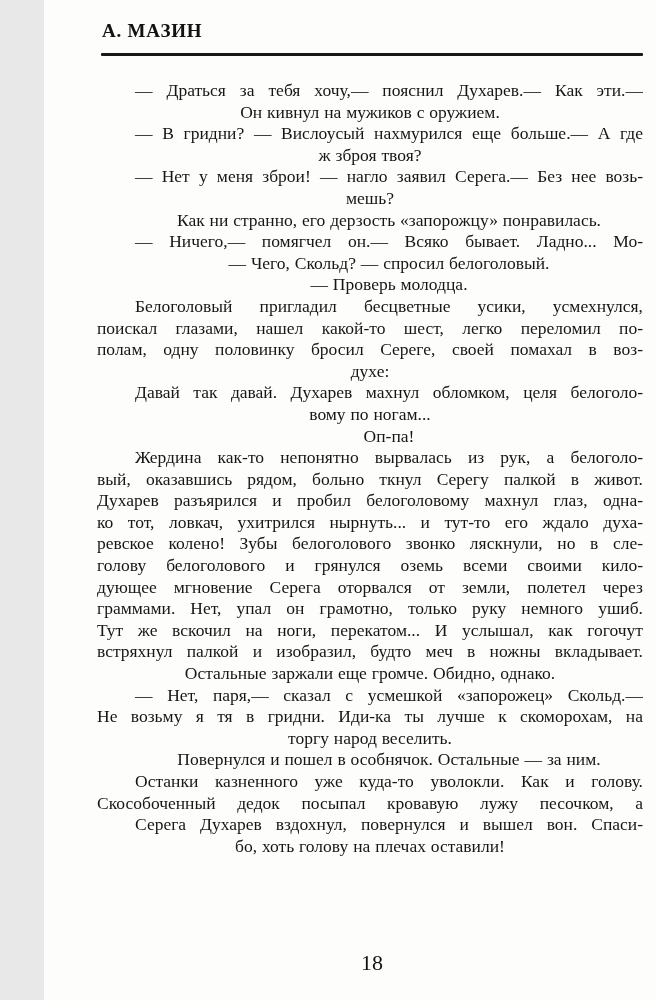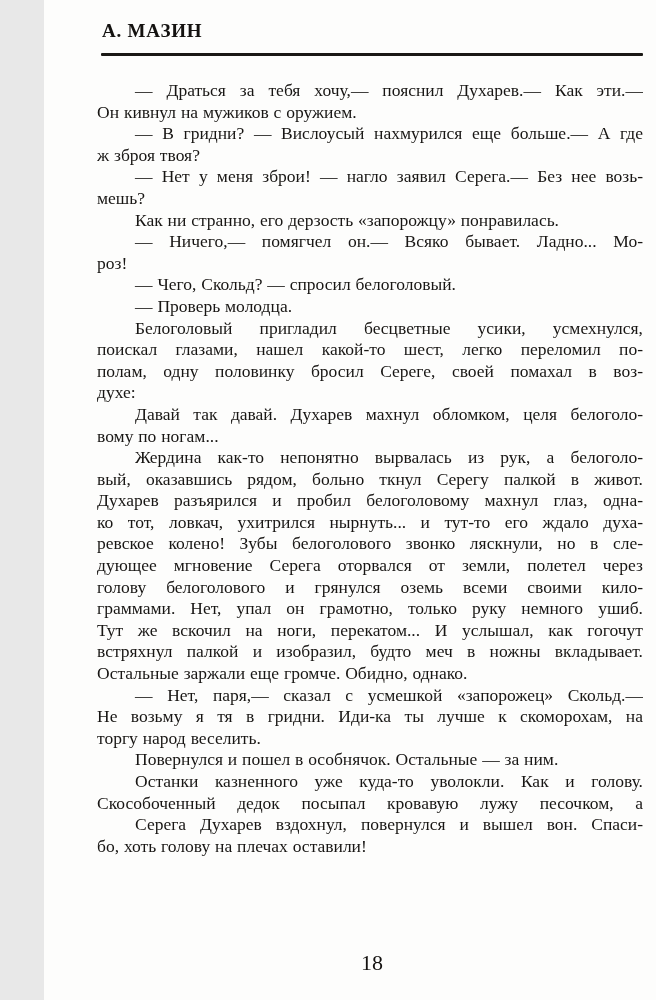--- a/index.html
+++ b/index.html
@@ -39,21 +39,21 @@
     position: absolute;
     left: 53px;
     top: 80px;
     width: 546px;
   }
   .text-line {
     height: 21.6px;
     line-height: 21.6px;
     font-size: 17.5px;
     overflow: hidden;
-    text-align: left;
+    text-align: center;
     word-spacing: 0.5px;
   }
   .text-line.justify {
     text-align: justify;
     text-align-last: justify;
   }
   .text-line.indent {
     padding-left: 38px;
   }
   .page-number {
@@ -74,36 +74,36 @@
   <div class="header-rule"></div>
   <div class="body-text" id="body-text">
       <div class="text-line indent justify">— Драться за тебя хочу,— пояснил Духарев.— Как эти.—</div>
       <div class="text-line">Он кивнул на мужиков с оружием.</div>
       <div class="text-line indent justify">— В гридни? — Вислоусый нахмурился еще больше.— А где</div>
       <div class="text-line">ж зброя твоя?</div>
       <div class="text-line indent justify">— Нет у меня зброи! — нагло заявил Серега.— Без нее возь-</div>
       <div class="text-line">мешь?</div>
       <div class="text-line indent">Как ни странно, его дерзость «запорожцу» понравилась.</div>
       <div class="text-line indent justify">— Ничего,— помягчел он.— Всяко бывает. Ладно... Мо-</div>
-      <div class="text-line">роз!</div>
       <div class="text-line indent">— Чего, Скольд? — спросил белоголовый.</div>
       <div class="text-line indent">— Проверь молодца.</div>
       <div class="text-line indent justify">Белоголовый пригладил бесцветные усики, усмехнулся,</div>
       <div class="text-line justify">поискал глазами, нашел какой-то шест, легко переломил по-</div>
       <div class="text-line justify">полам, одну половинку бросил Сереге, своей помахал в воз-</div>
       <div class="text-line">духе:</div>
       <div class="text-line indent justify">Давай так давай. Духарев махнул обломком, целя белоголо-</div>
       <div class="text-line">вому по ногам...</div>
+      <div class="text-line indent">Оп-па!</div>
       <div class="text-line indent justify">Жердина как-то непонятно вырвалась из рук, а белоголо-</div>
       <div class="text-line justify">вый, оказавшись рядом, больно ткнул Серегу палкой в живот.</div>
       <div class="text-line justify">Духарев разъярился и пробил белоголовому махнул глаз, одна-</div>
       <div class="text-line justify">ко тот, ловкач, ухитрился нырнуть... и тут-то его ждало духа-</div>
       <div class="text-line justify">ревское колено! Зубы белоголового звонко ляскнули, но в сле-</div>
+      <div class="text-line justify">голову белоголового и грянулся оземь всеми своими кило-</div>
       <div class="text-line justify">дующее мгновение Серега оторвался от земли, полетел через</div>
-      <div class="text-line justify">голову белоголового и грянулся оземь всеми своими кило-</div>
       <div class="text-line justify">граммами. Нет, упал он грамотно, только руку немного ушиб.</div>
       <div class="text-line justify">Тут же вскочил на ноги, перекатом... И услышал, как гогочут</div>
       <div class="text-line justify">встряхнул палкой и изобразил, будто меч в ножны вкладывает.</div>
       <div class="text-line">Остальные заржали еще громче. Обидно, однако.</div>
       <div class="text-line indent justify">— Нет, паря,— сказал с усмешкой «запорожец» Скольд.—</div>
       <div class="text-line justify">Не возьму я тя в гридни. Иди-ка ты лучше к скоморохам, на</div>
       <div class="text-line">торгу народ веселить.</div>
       <div class="text-line indent">Повернулся и пошел в особнячок. Остальные — за ним.</div>
       <div class="text-line indent justify">Останки казненного уже куда-то уволокли. Как и голову.</div>
       <div class="text-line justify">Скособоченный дедок посыпал кровавую лужу песочком, а</div>

